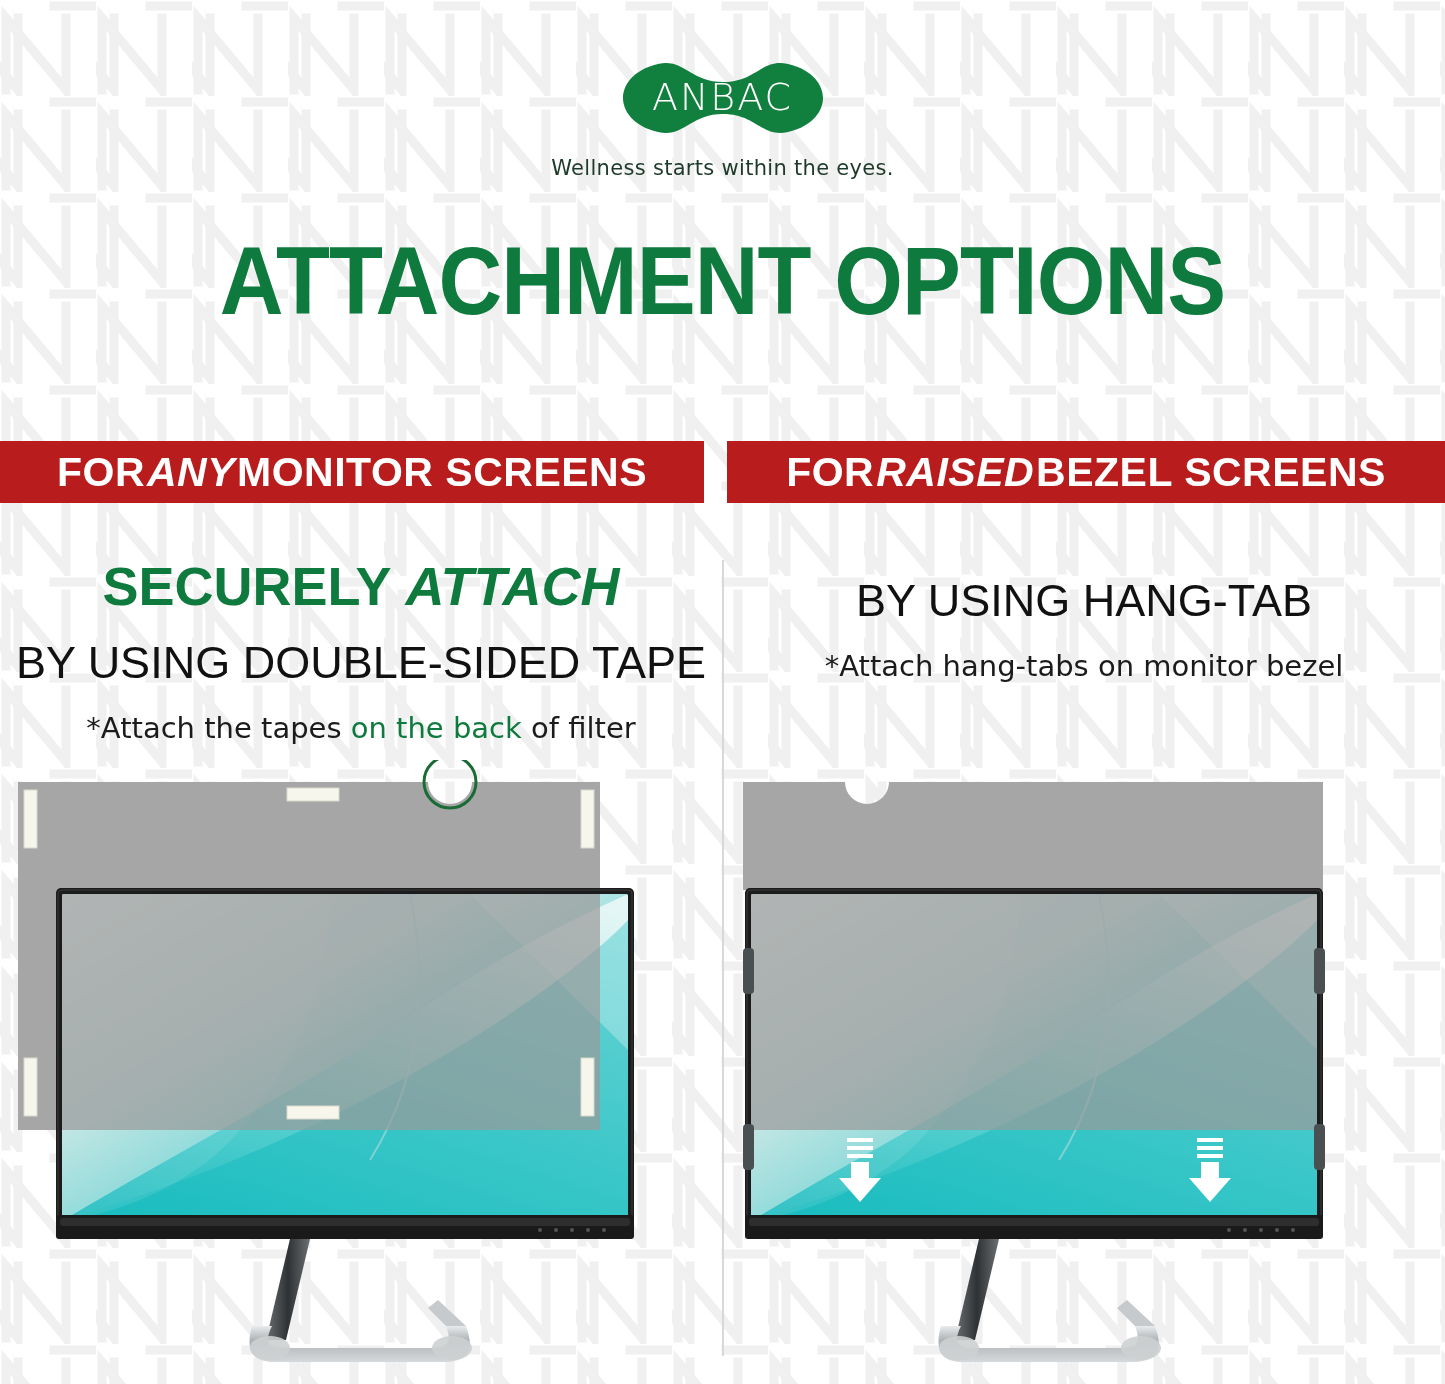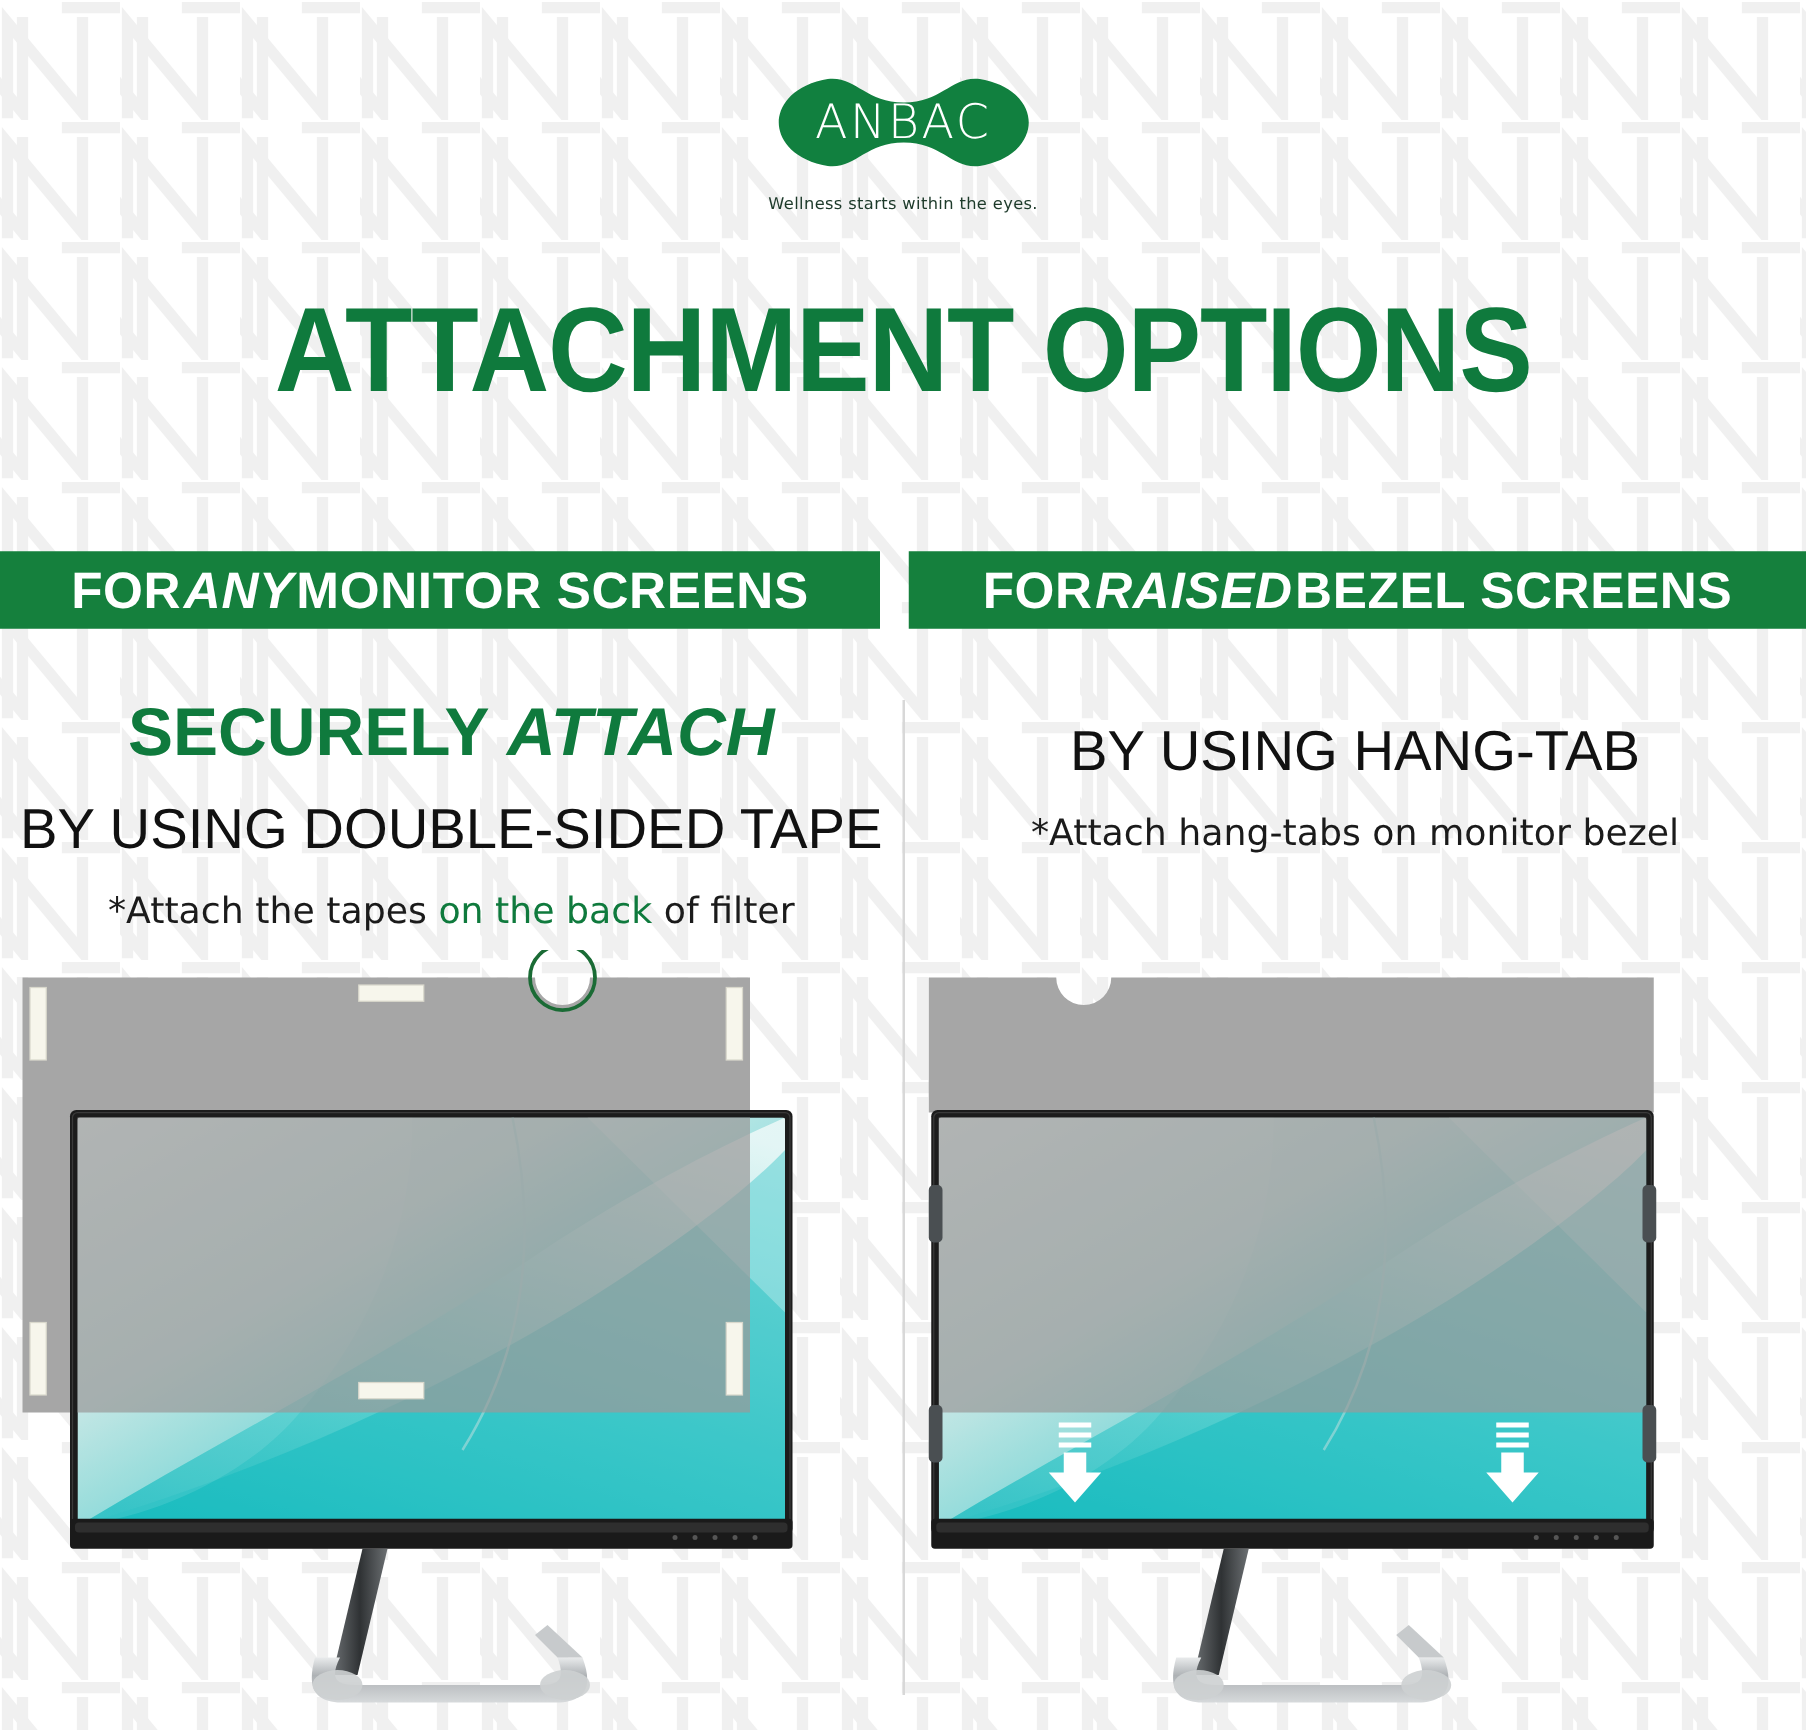--- a/index.html
+++ b/index.html
@@ -40,21 +40,21 @@
     width:210px;
     text-align:center;
     color:#ffffff;
     font-size:38px;
     letter-spacing:2px;
     font-family:"DejaVu Sans", sans-serif;
     font-weight:300;
   }
   .logo-tagline {
     margin-top:12px;
-    font-size:13px;
+    font-size:21px;
     color:#1d3a2a;
     font-family:"DejaVu Sans", sans-serif;
     letter-spacing:0.3px;
   }
 
   
   .main-title {
     position:absolute; top:226px; left:0; width:1445px;
     text-align:center;
     color:#0f7a3d;
@@ -64,21 +64,21 @@
     letter-spacing:-1px;
     transform:scaleX(0.92);
     white-space:nowrap;
   }
 
   
   .banner {
     position:absolute;
     top:441px;
     height:62px;
-    background:#15803d;
+    background:#b91c1c;
     color:#ffffff;
     display:flex; align-items:center; justify-content:center;
     font-family:"Liberation Sans Narrow","Liberation Sans", sans-serif;
     font-weight:bold;
     font-size:41px;
     letter-spacing:0.5px;
     white-space:nowrap;
   }
   .banner .em { font-style:italic; padding:0 2px; }
   #banner-left  { left:0;   width:704px; }

